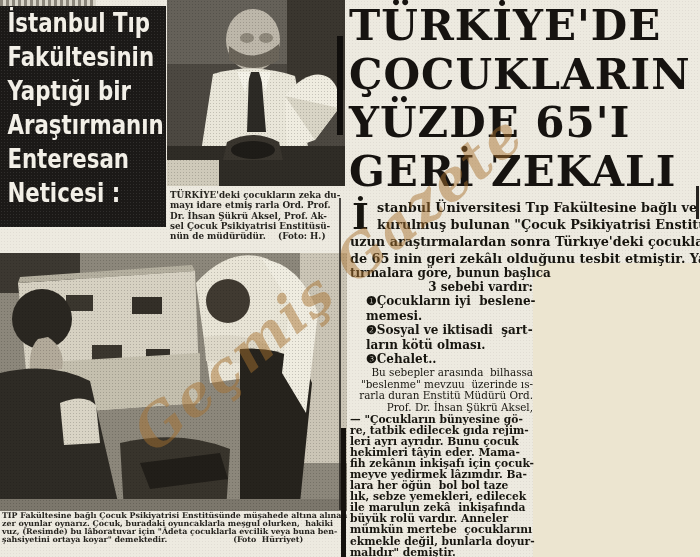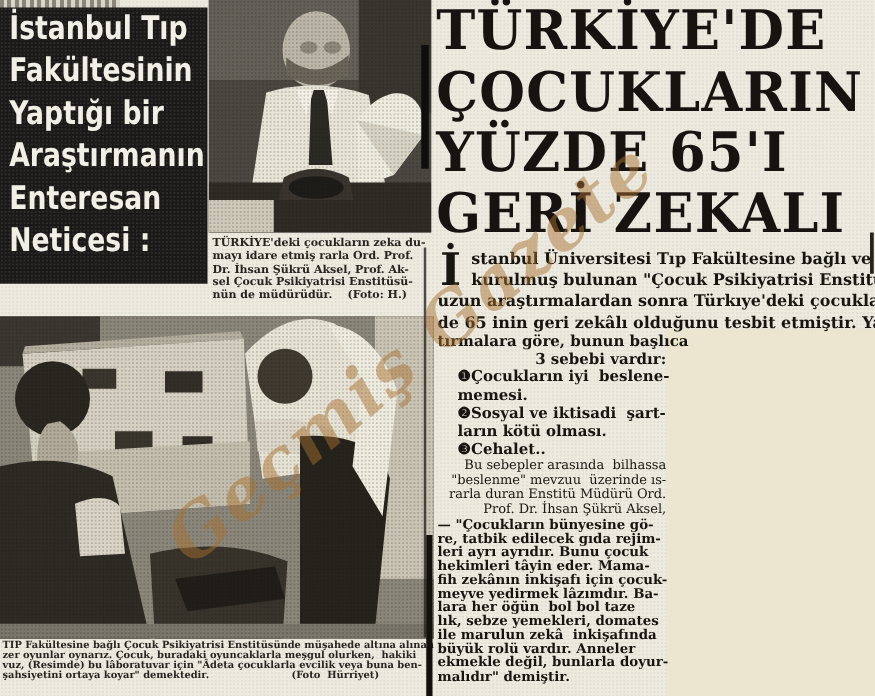--- a/index.html
+++ b/index.html
@@ -145,23 +145,24 @@
       <div class="ln">Prof. Dr. İhsan Şükrü Aksel,</div>
     </div>
   <div class="quote col">
       <div class="ln">— "Çocukların bünyesine gö-</div>
       <div class="ln">re, tatbik edilecek gıda rejim-</div>
       <div class="ln">leri ayrı ayrıdır. Bunu çocuk</div>
       <div class="ln">hekimleri tâyin eder. Mama-</div>
       <div class="ln">fih zekânın inkişafı için çocuk-</div>
       <div class="ln">meyve yedirmek lâzımdır. Ba-</div>
       <div class="ln">lara her öğün  bol bol taze</div>
-      <div class="ln">lık, sebze yemekleri, domates</div>
+      <div class="ln">lık, sebze yemekleri, edilecek</div>
       <div class="ln">ile marulun zekâ  inkişafında</div>
       <div class="ln">büyük rolü vardır. Anneler</div>
+      <div class="ln">mümkün mertebe  çocuklarını</div>
       <div class="ln">ekmekle değil, bunlarla doyur-</div>
       <div class="ln">malıdır" demiştir.</div>
     </div>
 
   <div class="photo" id="bottom-photo">
     <svg width="347" height="258" viewBox="0 0 347 258">
       <rect width="347" height="258" fill="#8c877b"></rect>
       <rect x="300" y="0" width="47" height="210" fill="#cbc5b6"></rect>
       <rect x="0" y="0" width="80" height="40" fill="#3c3831"></rect>
       <path d="M18,30 L195,18 L200,150 L30,162 Z" fill="#d6d1c2"></path>

